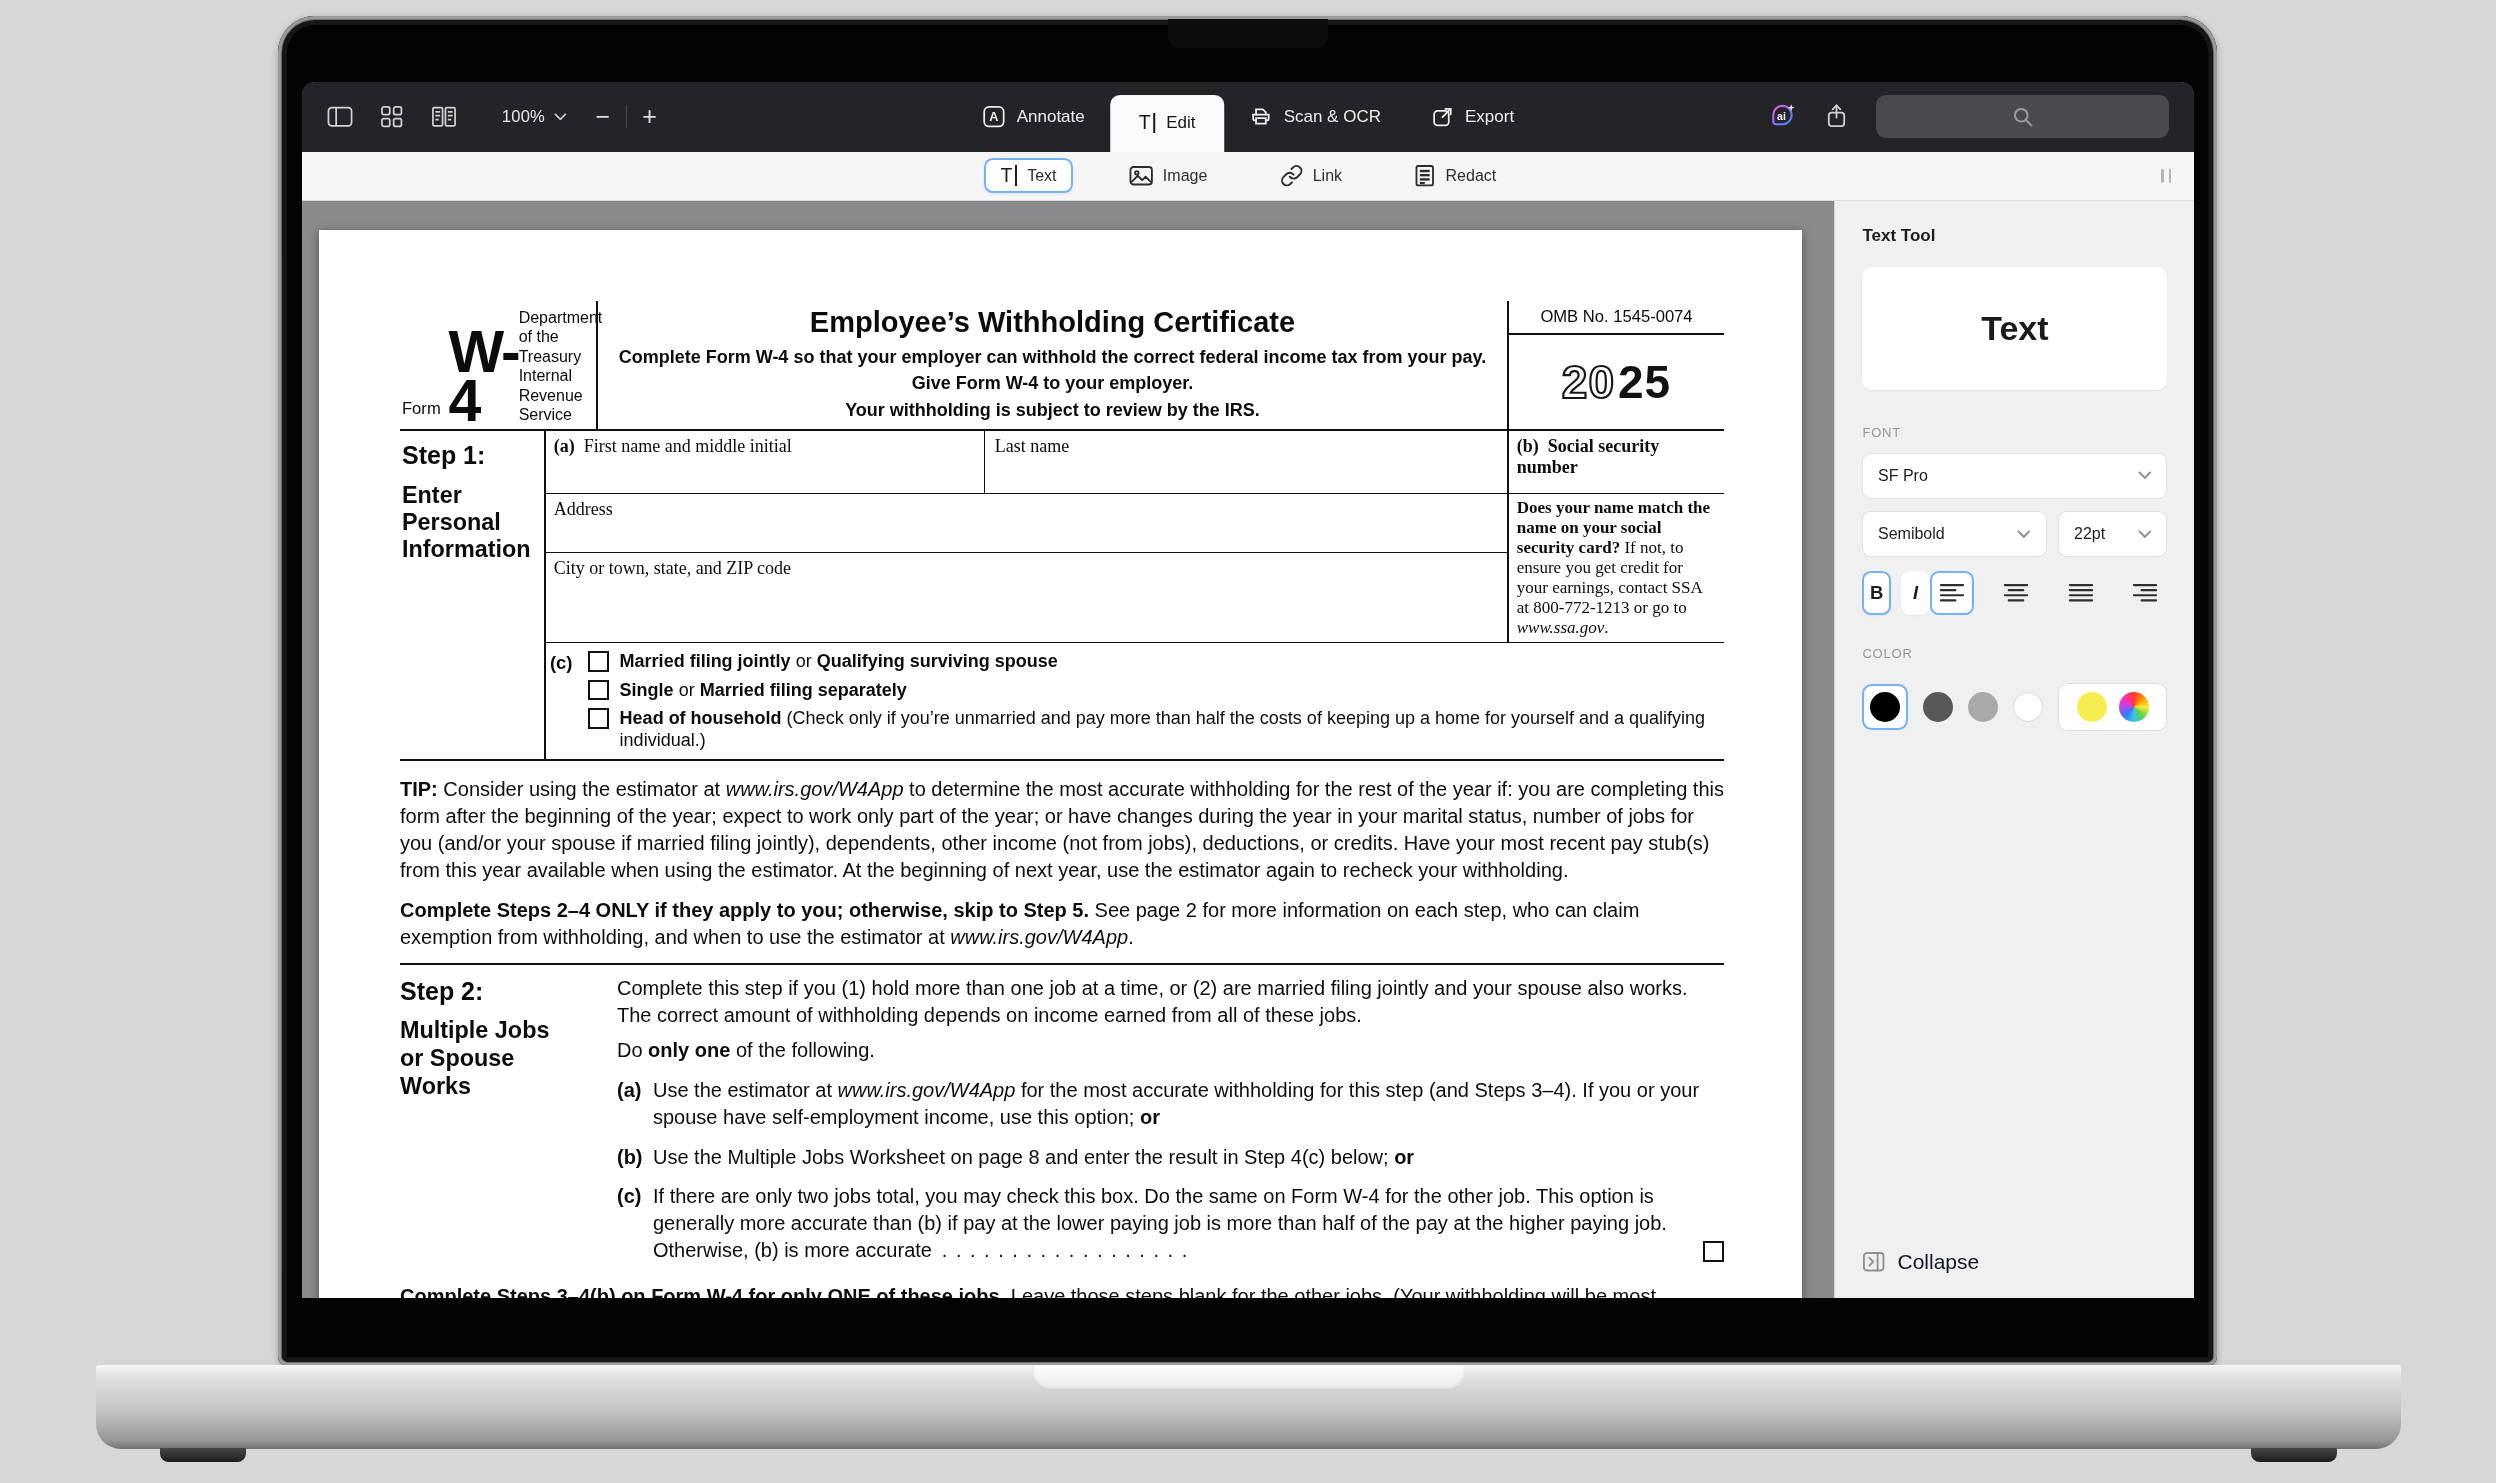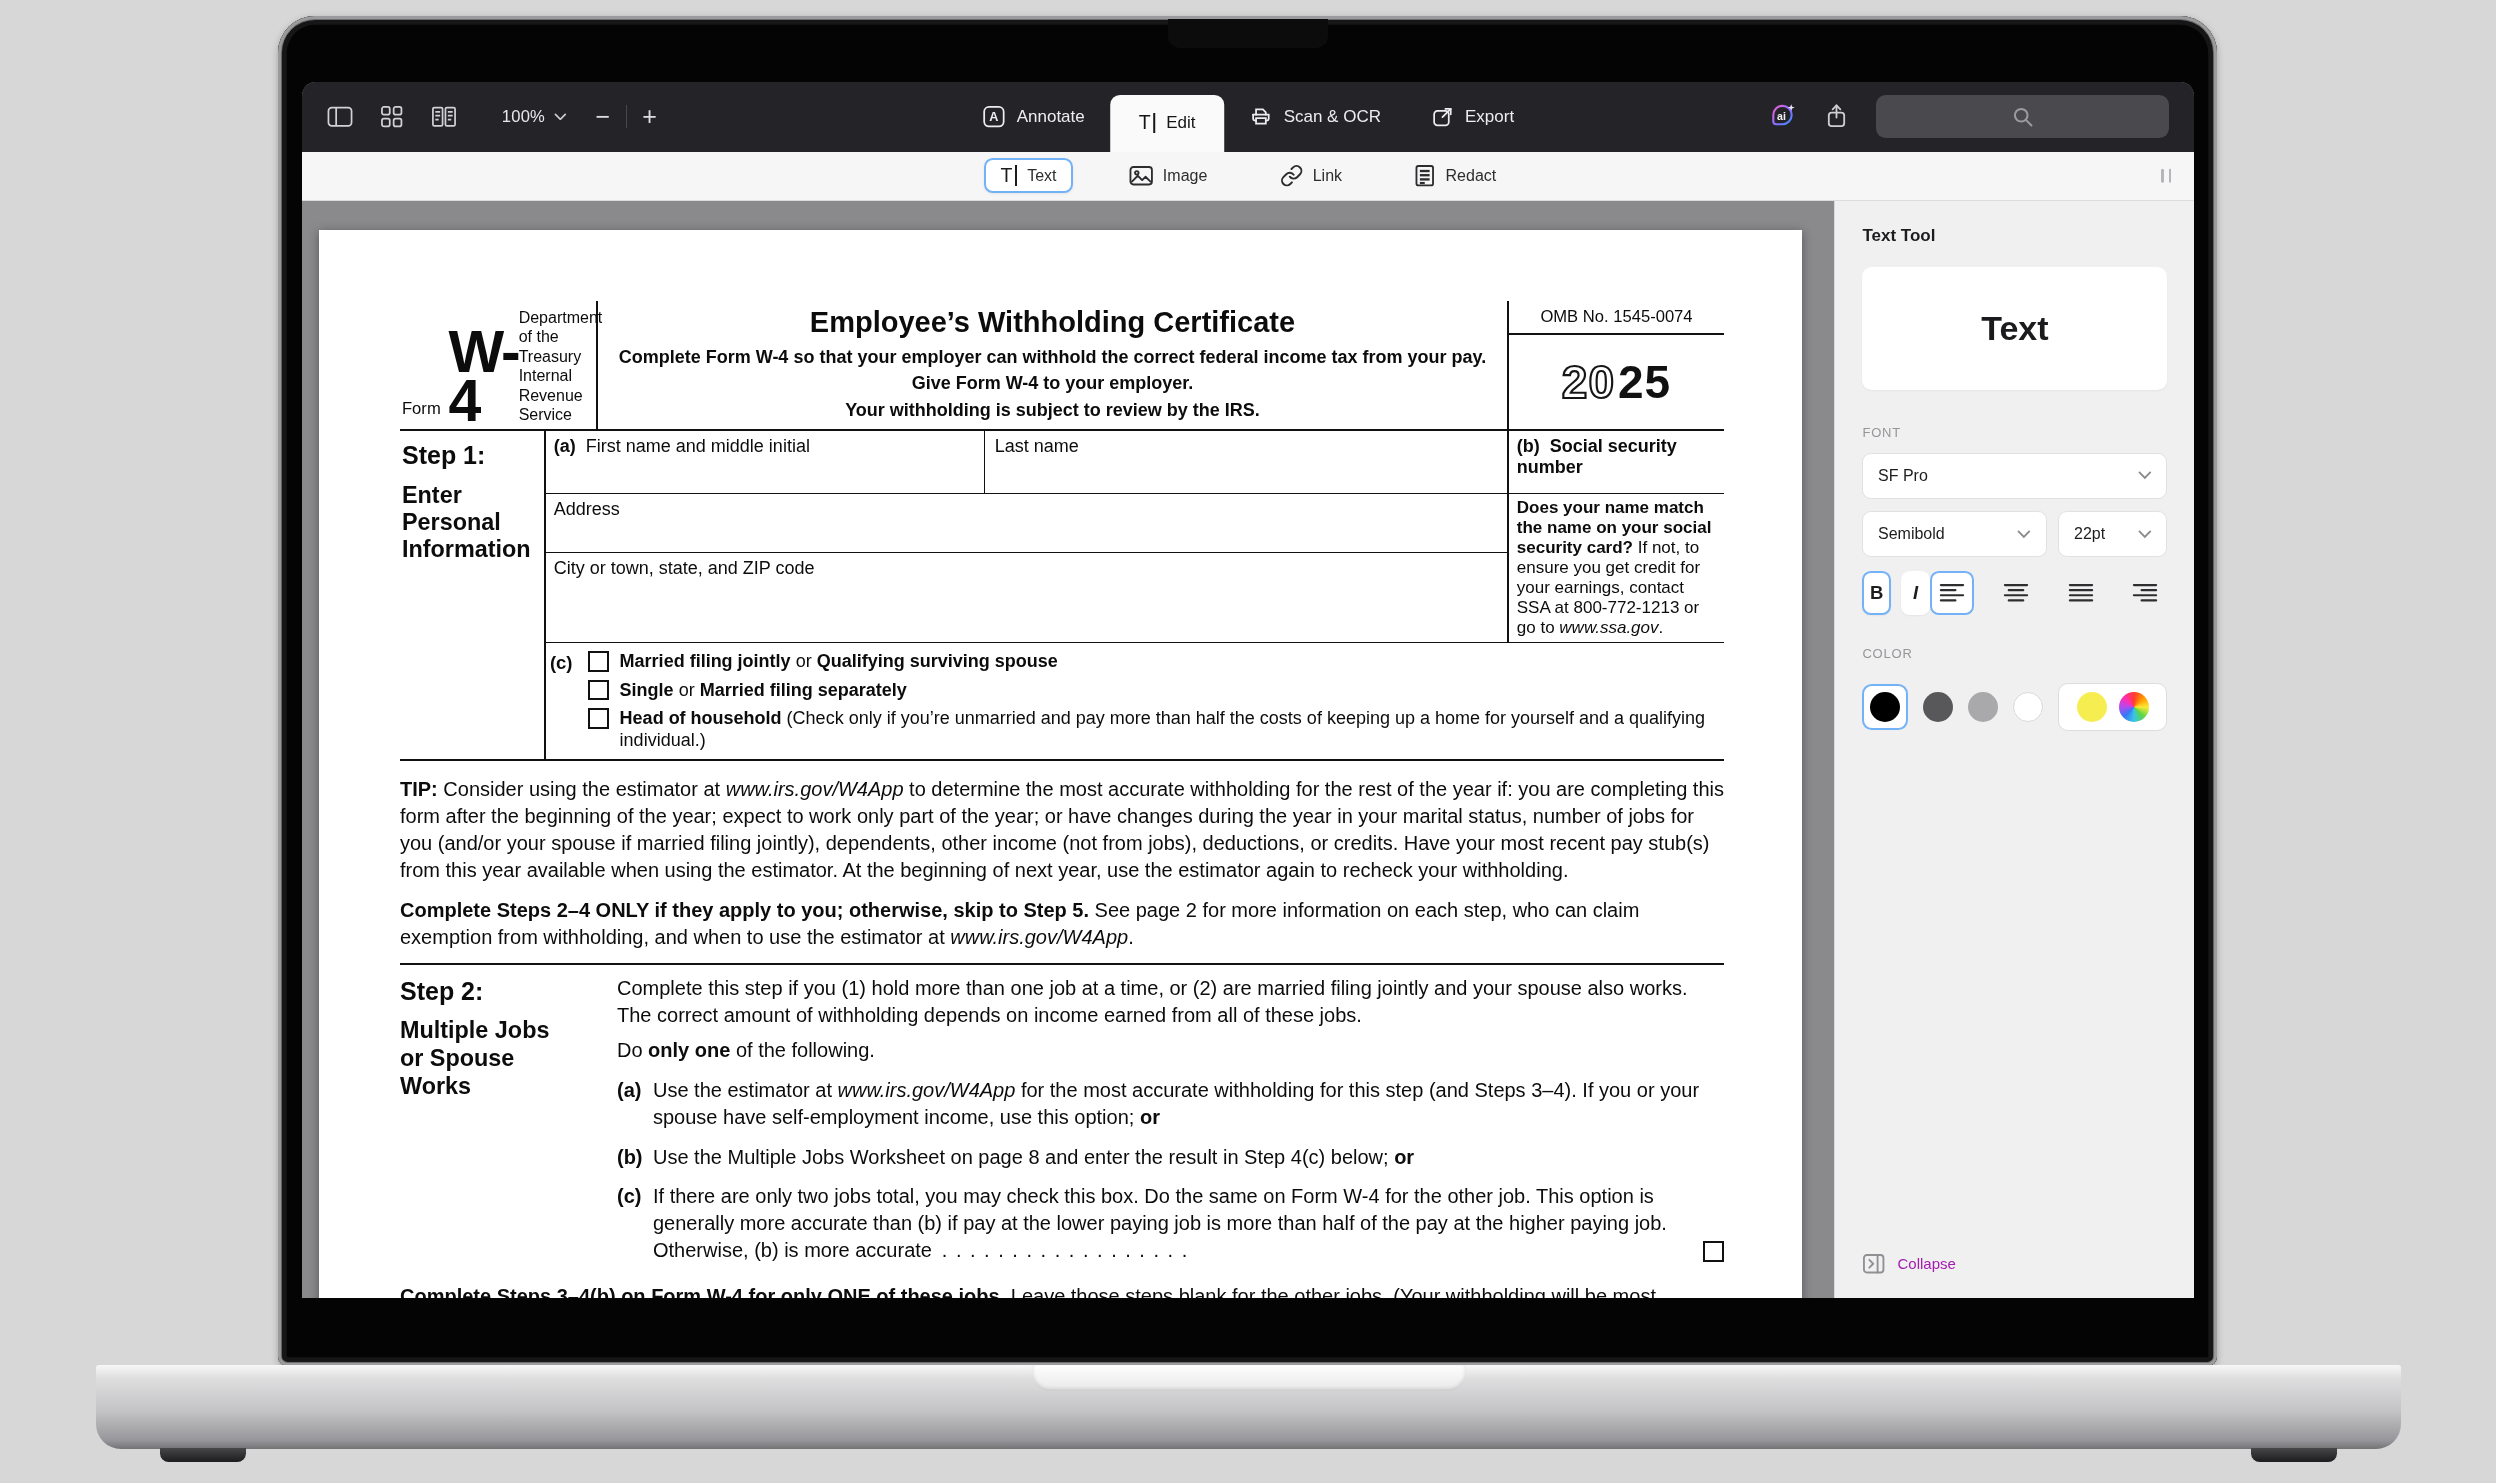--- a/index.html
+++ b/index.html
@@ -89,21 +89,21 @@
   .fh-year { flex:1; display:flex; align-items:center; justify-content:center;
     font-size:46px; font-weight:800; letter-spacing:1px; }
   .y20 { color:#fff; -webkit-text-stroke:2.2px #161616; }
   .y25 { color:#111; margin-left:2.9px; }
 
   .f-step1 { display:flex; border-bottom:2.9px solid #111; }
   .s1-label { width:146px; border-right:2px solid #111; padding:9.8px 5.9px 0 2px; }
   .s1-t { font-size:25px; font-weight:bold; }
   .s1-s { font-size:23.4px; font-weight:bold; line-height:27px; margin-top:12.7px; }
   .s1-main { flex:1; display:flex; flex-direction:column; }
-  .s1-grid { display:flex; }
+  .s1-grid { display:flex;font-family:Liberation Serif, serif; }
   .s1-mid { flex:1; display:flex; flex-direction:column; }
   .row-a { height:63px; border-bottom:1.5px solid #111; display:flex; }
   .cell-first { width:439px; border-right:1.5px solid #111; padding:4.9px 7.8px; font-size:18px; }
   .cell-last { flex:1; padding:4.9px 9.8px; font-size:18px; }
   .row-addr { height:59px; border-bottom:1.5px solid #111; padding:4.9px 7.8px; font-size:18px; }
   .row-city { height:59px; padding:4.9px 7.8px; font-size:18px; }
   .s1-right { width:217px; border-left:2px solid #111; display:flex; flex-direction:column; }
   .cell-ssn { height:63px; border-bottom:1.5px solid #111; padding:4.9px 7.8px; font-size:18px; font-weight:bold; }
   .cell-note { flex:1; padding:3.9px 7.8px; font-size:17px; line-height:20px; }
   .s1-c { border-top:1.5px solid #111; padding:8.8px 0 7.8px 3.9px; display:flex; }
@@ -159,21 +159,21 @@
   .align-btn.active { background:#fff; border:2px solid #74b2f8; }
   .sp-swatches { display:flex; align-items:center; justify-content:space-between; margin-top:21.5px; }
   .swatch-box { width:46px; height:46px; background:#fff; border:2px solid #74b2f8;
     border-radius:9.8px; display:flex; align-items:center; justify-content:center; }
   .dot { width:30px; height:30px; border-radius:50%; }
   .dot.white { border:1px solid #d9d9db; }
   .swatch-pill { width:109px; height:48px; background:#fff; border:1px solid #dddde0;
     border-radius:9.8px; display:flex; align-items:center; justify-content:center; gap:11.7px; }
   .rainbow { background:conic-gradient(#ff3b30,#ff9500,#ffe934,#5bd645,#39c5e8,#3478f6,#b14cf0,#ff2db0,#ff3b30); }
   .sp-collapse { margin-top:auto; display:flex; align-items:center; gap:11.7px;
-    color:#a21caf; font-size:15px; }
+    color:#0f172a; font-size:21px; }
 </style>
 </head>
 <body>
 
 <div class="laptop-screen">
   <div class="notch"></div>
 
   <div class="app-window">
 
     <div class="titlebar">

